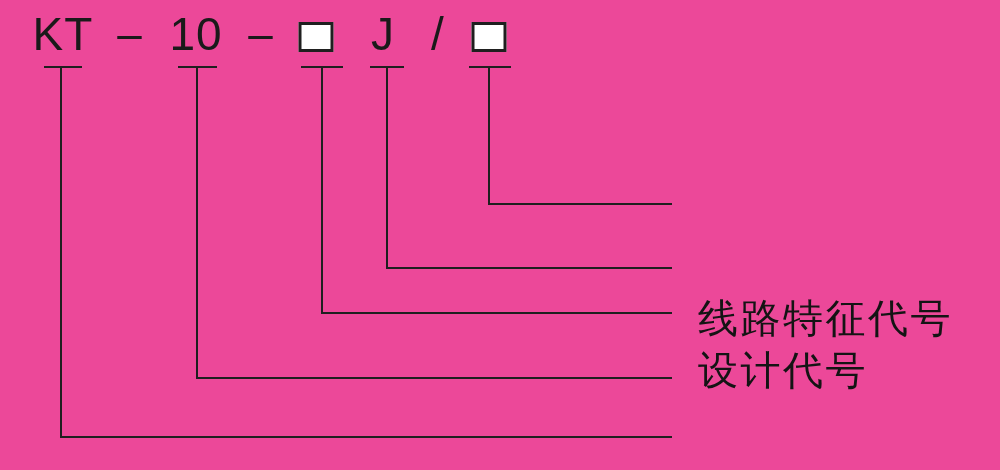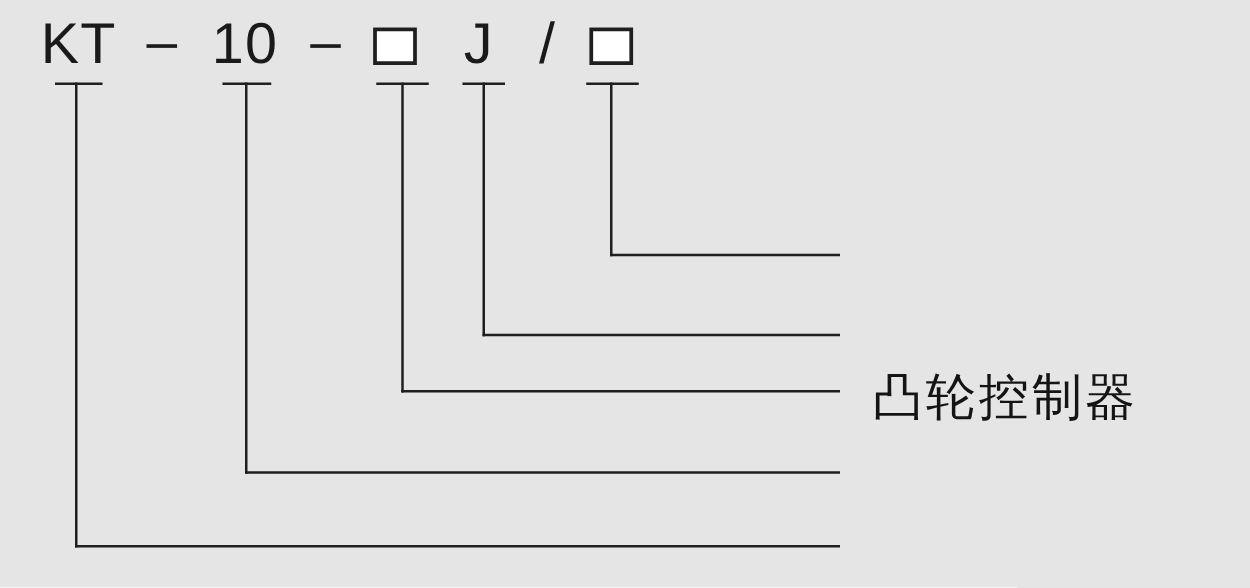--- a/index.html
+++ b/index.html
@@ -1,20 +1,20 @@
 <!DOCTYPE html>
 <html><head>
 <meta charset="utf-8">
 <style>
   html, body { margin: 0; padding: 0; background: #ffffff; }
   .diagram {
     position: relative;
     width: 1000px;
     height: 470px;
-    background: #e5e5e5;
+    background: #ec4899;
     font-family: "Liberation Sans", sans-serif;
     color: #1a1a1a;
     overflow: hidden;
   }
   
   .seg {
     position: absolute;
     top: 10px;
     height: 48px;
     line-height: 48px;
@@ -75,15 +75,16 @@
   <div class="vline" style="left:321px; height:248px"></div>
   <div class="vline" style="left:386px; height:203px"></div>
   <div class="vline" style="left:488px; height:139px"></div>
 
   <div class="hline" style="top:203px; left:488px; width:184px"></div>
   <div class="hline" style="top:267px; left:386px; width:286px"></div>
   <div class="hline" style="top:312px; left:321px; width:351px"></div>
   <div class="hline" style="top:377px; left:196px; width:476px"></div>
   <div class="hline" style="top:436px; left:60px;  width:612px"></div>
 
-  <div class="lbl" style="top:296px">凸轮控制器</div>
+  <div class="lbl" style="top:296px">线路特征代号</div>
+  <div class="lbl" style="top:348px">设计代号</div>
 
 </div>
 
 </body></html>

